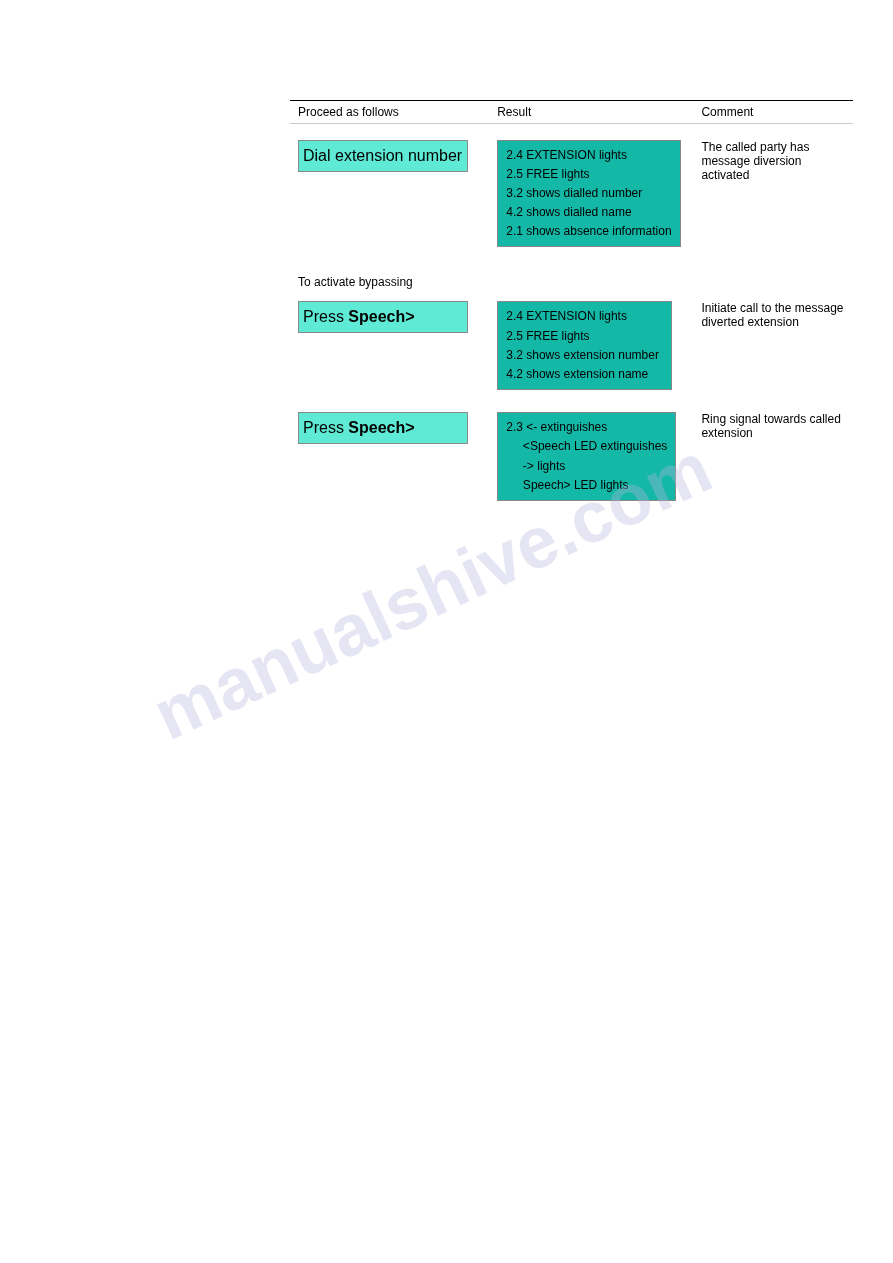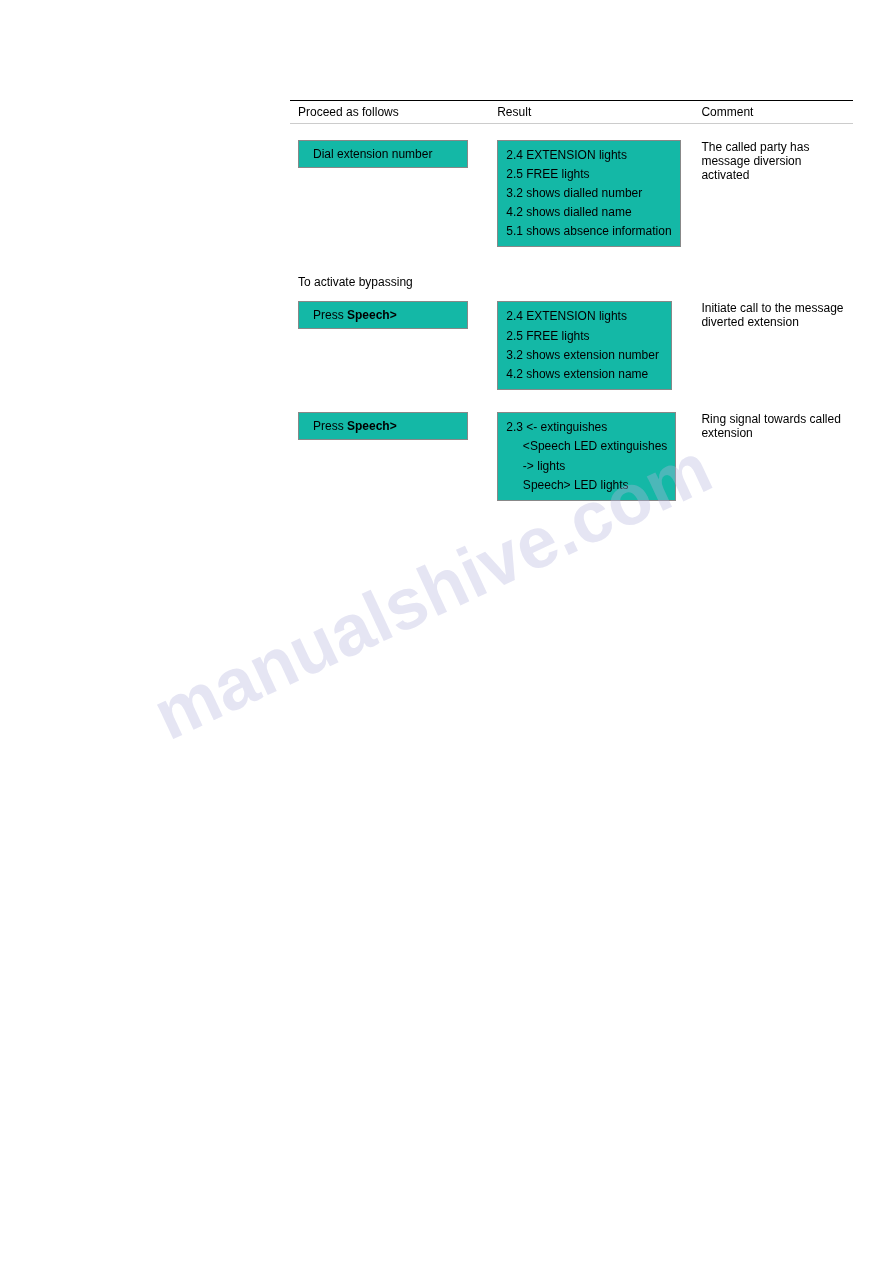--- a/index.html
+++ b/index.html
@@ -71,25 +71,25 @@
       vertical-align: top;
       font-size: 12px;
     }
 
     .action-cell {
       padding: 4px 8px;
     }
 
     .action-box {
       border: 1px solid #888;
-      padding: 6px 14px;
+      padding: 6px 4px;
       display: inline-block;
       min-width: 170px;
-      font-size: 12px;
-      background: #14b8a6;
+      font-size: 16px;
+      background: #5eead4;
     }
 
     .action-box b {
       font-weight: bold;
     }
 
     .result-cell {
       padding: 4px 8px;
       vertical-align: top;
     }
@@ -146,21 +146,21 @@
           <div class="action-box">
             <span>Dial extension number</span>
           </div>
         </td>
         <td class="result-cell col2">
           <div class="result-box">
             <span>2.4  EXTENSION lights</span><br>
             <span>2.5  FREE lights</span><br>
             <span>3.2  shows dialled number</span><br>
             <span>4.2  shows dialled name</span><br>
-            <span>5.1  shows absence information</span>
+            <span>2.1  shows absence information</span>
           </div>
         </td>
         <td class="comment-cell col3">
           <span>The called party has message diversion activated</span>
         </td>
       </tr>
 
       <tr class="spacer-row">
           <td colspan="3" style="height:16px;"></td>
         </tr>

